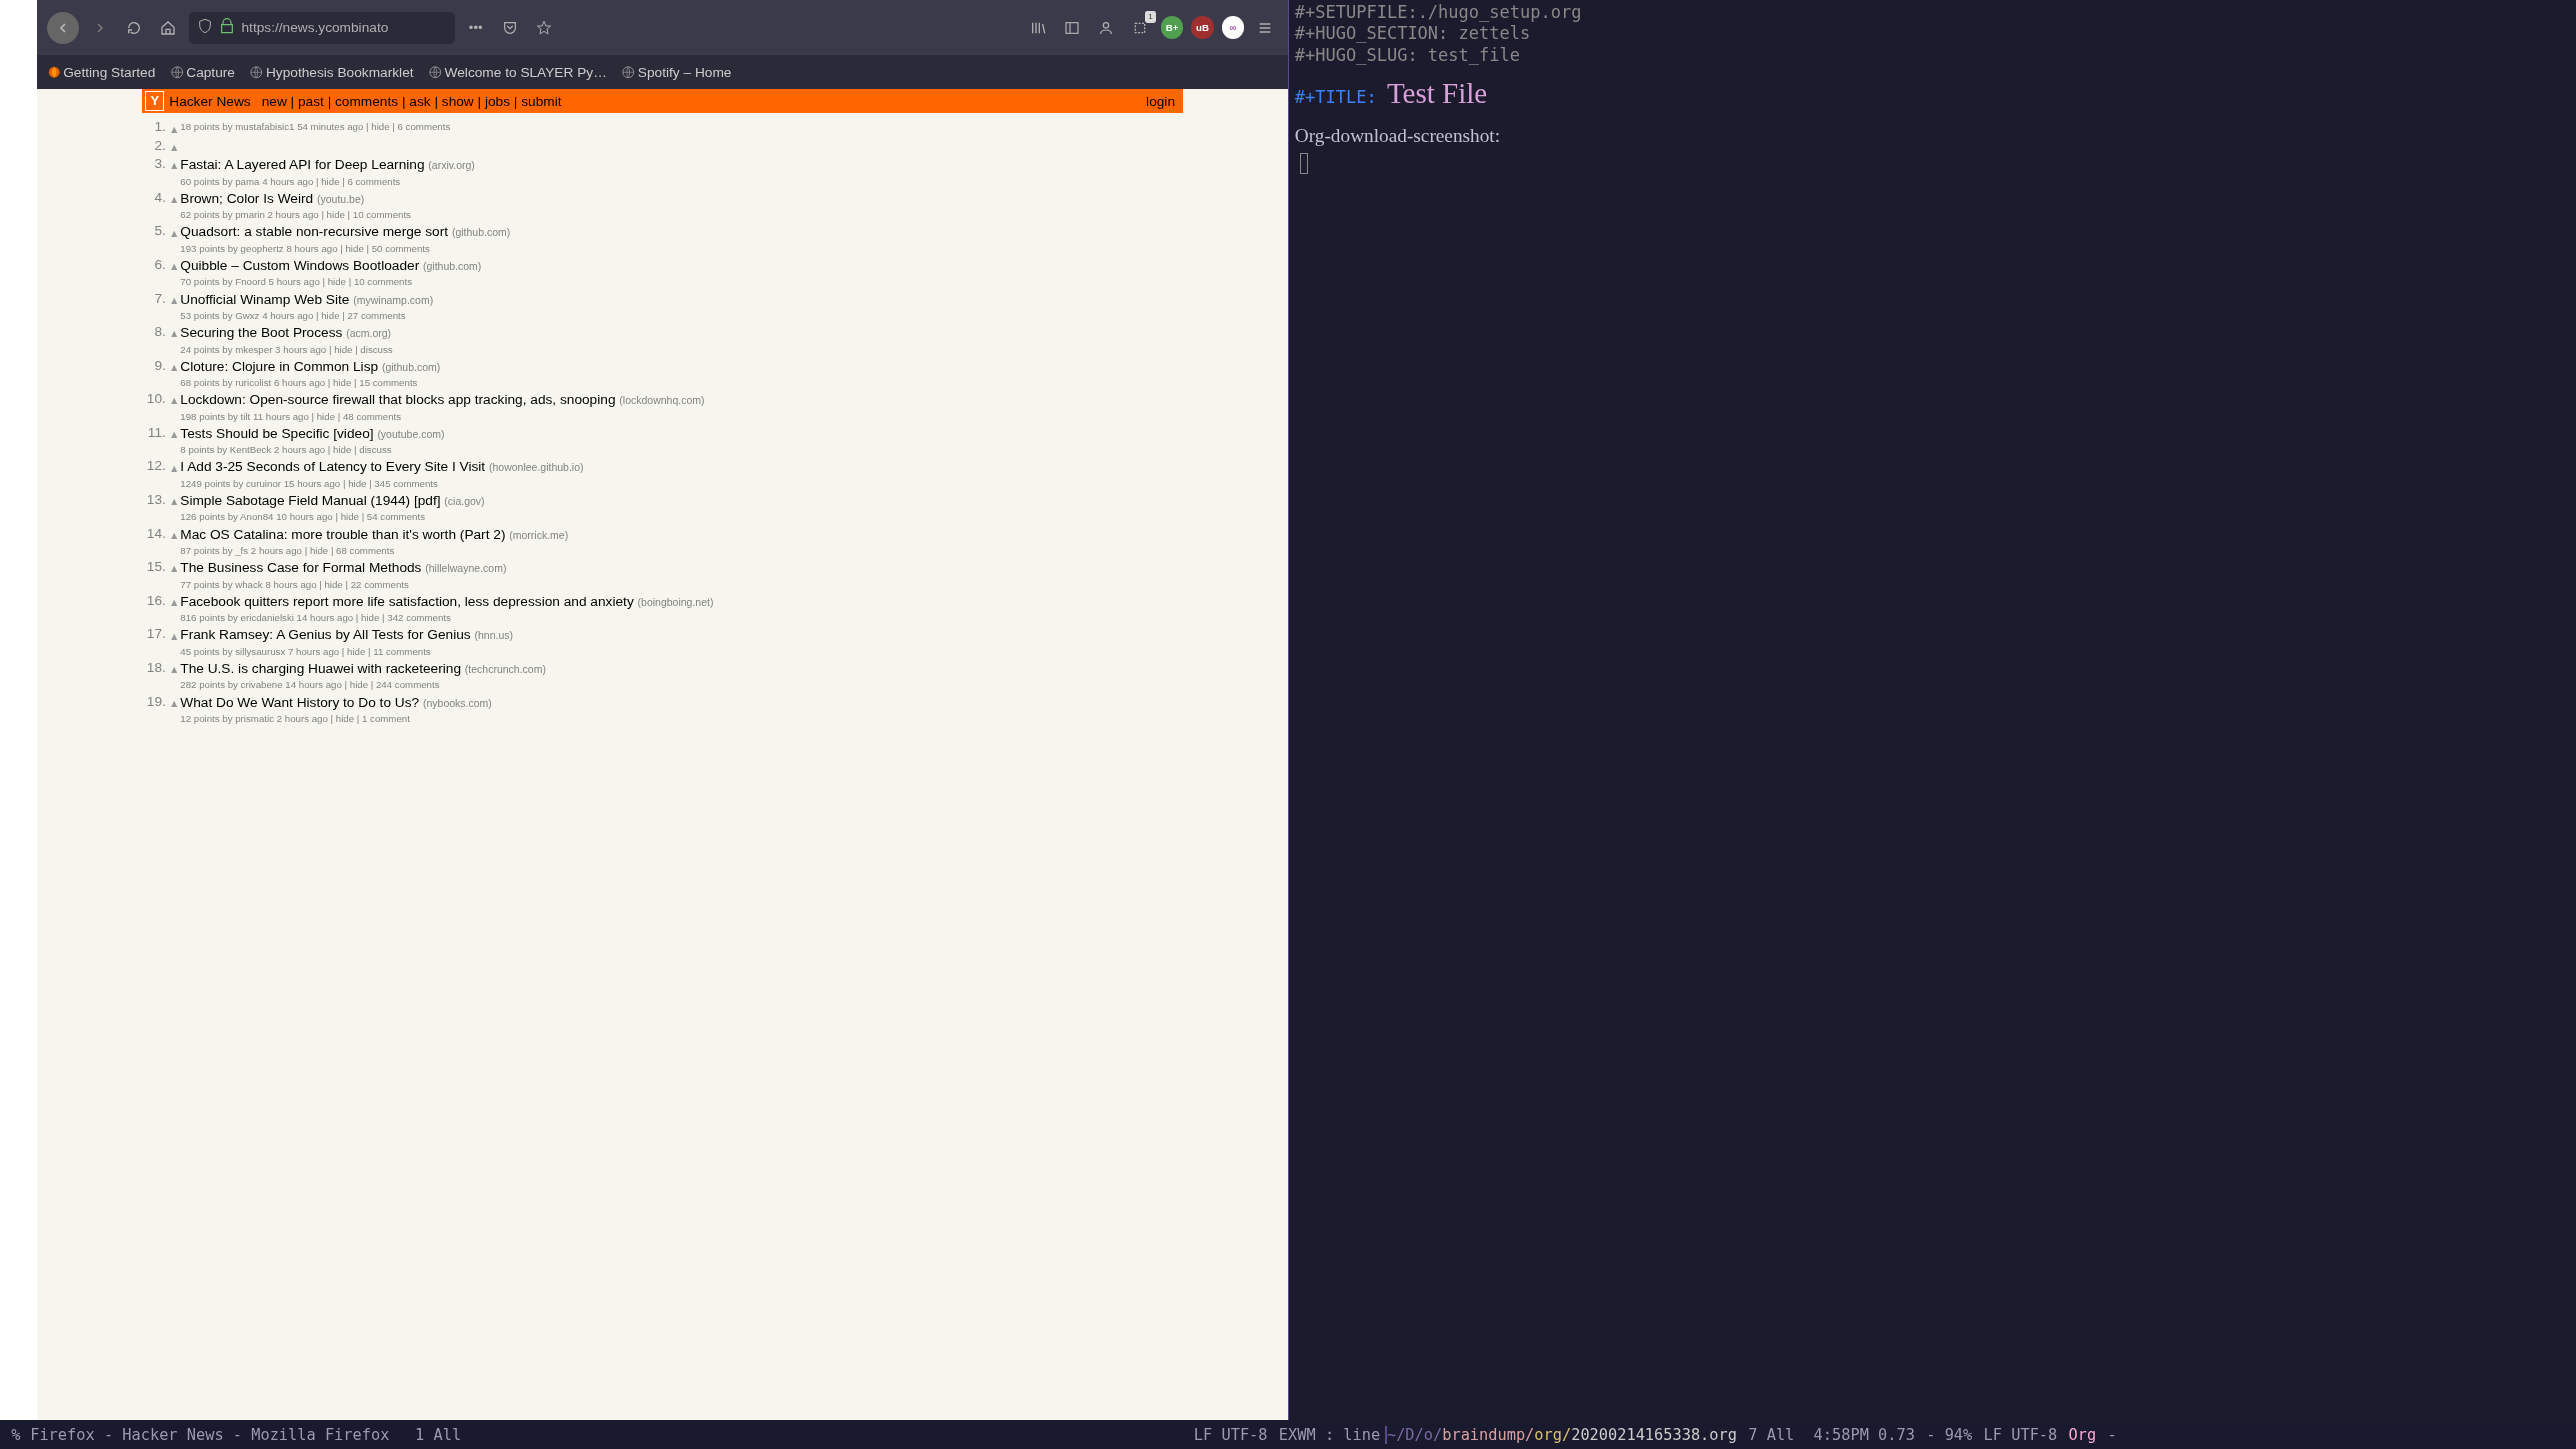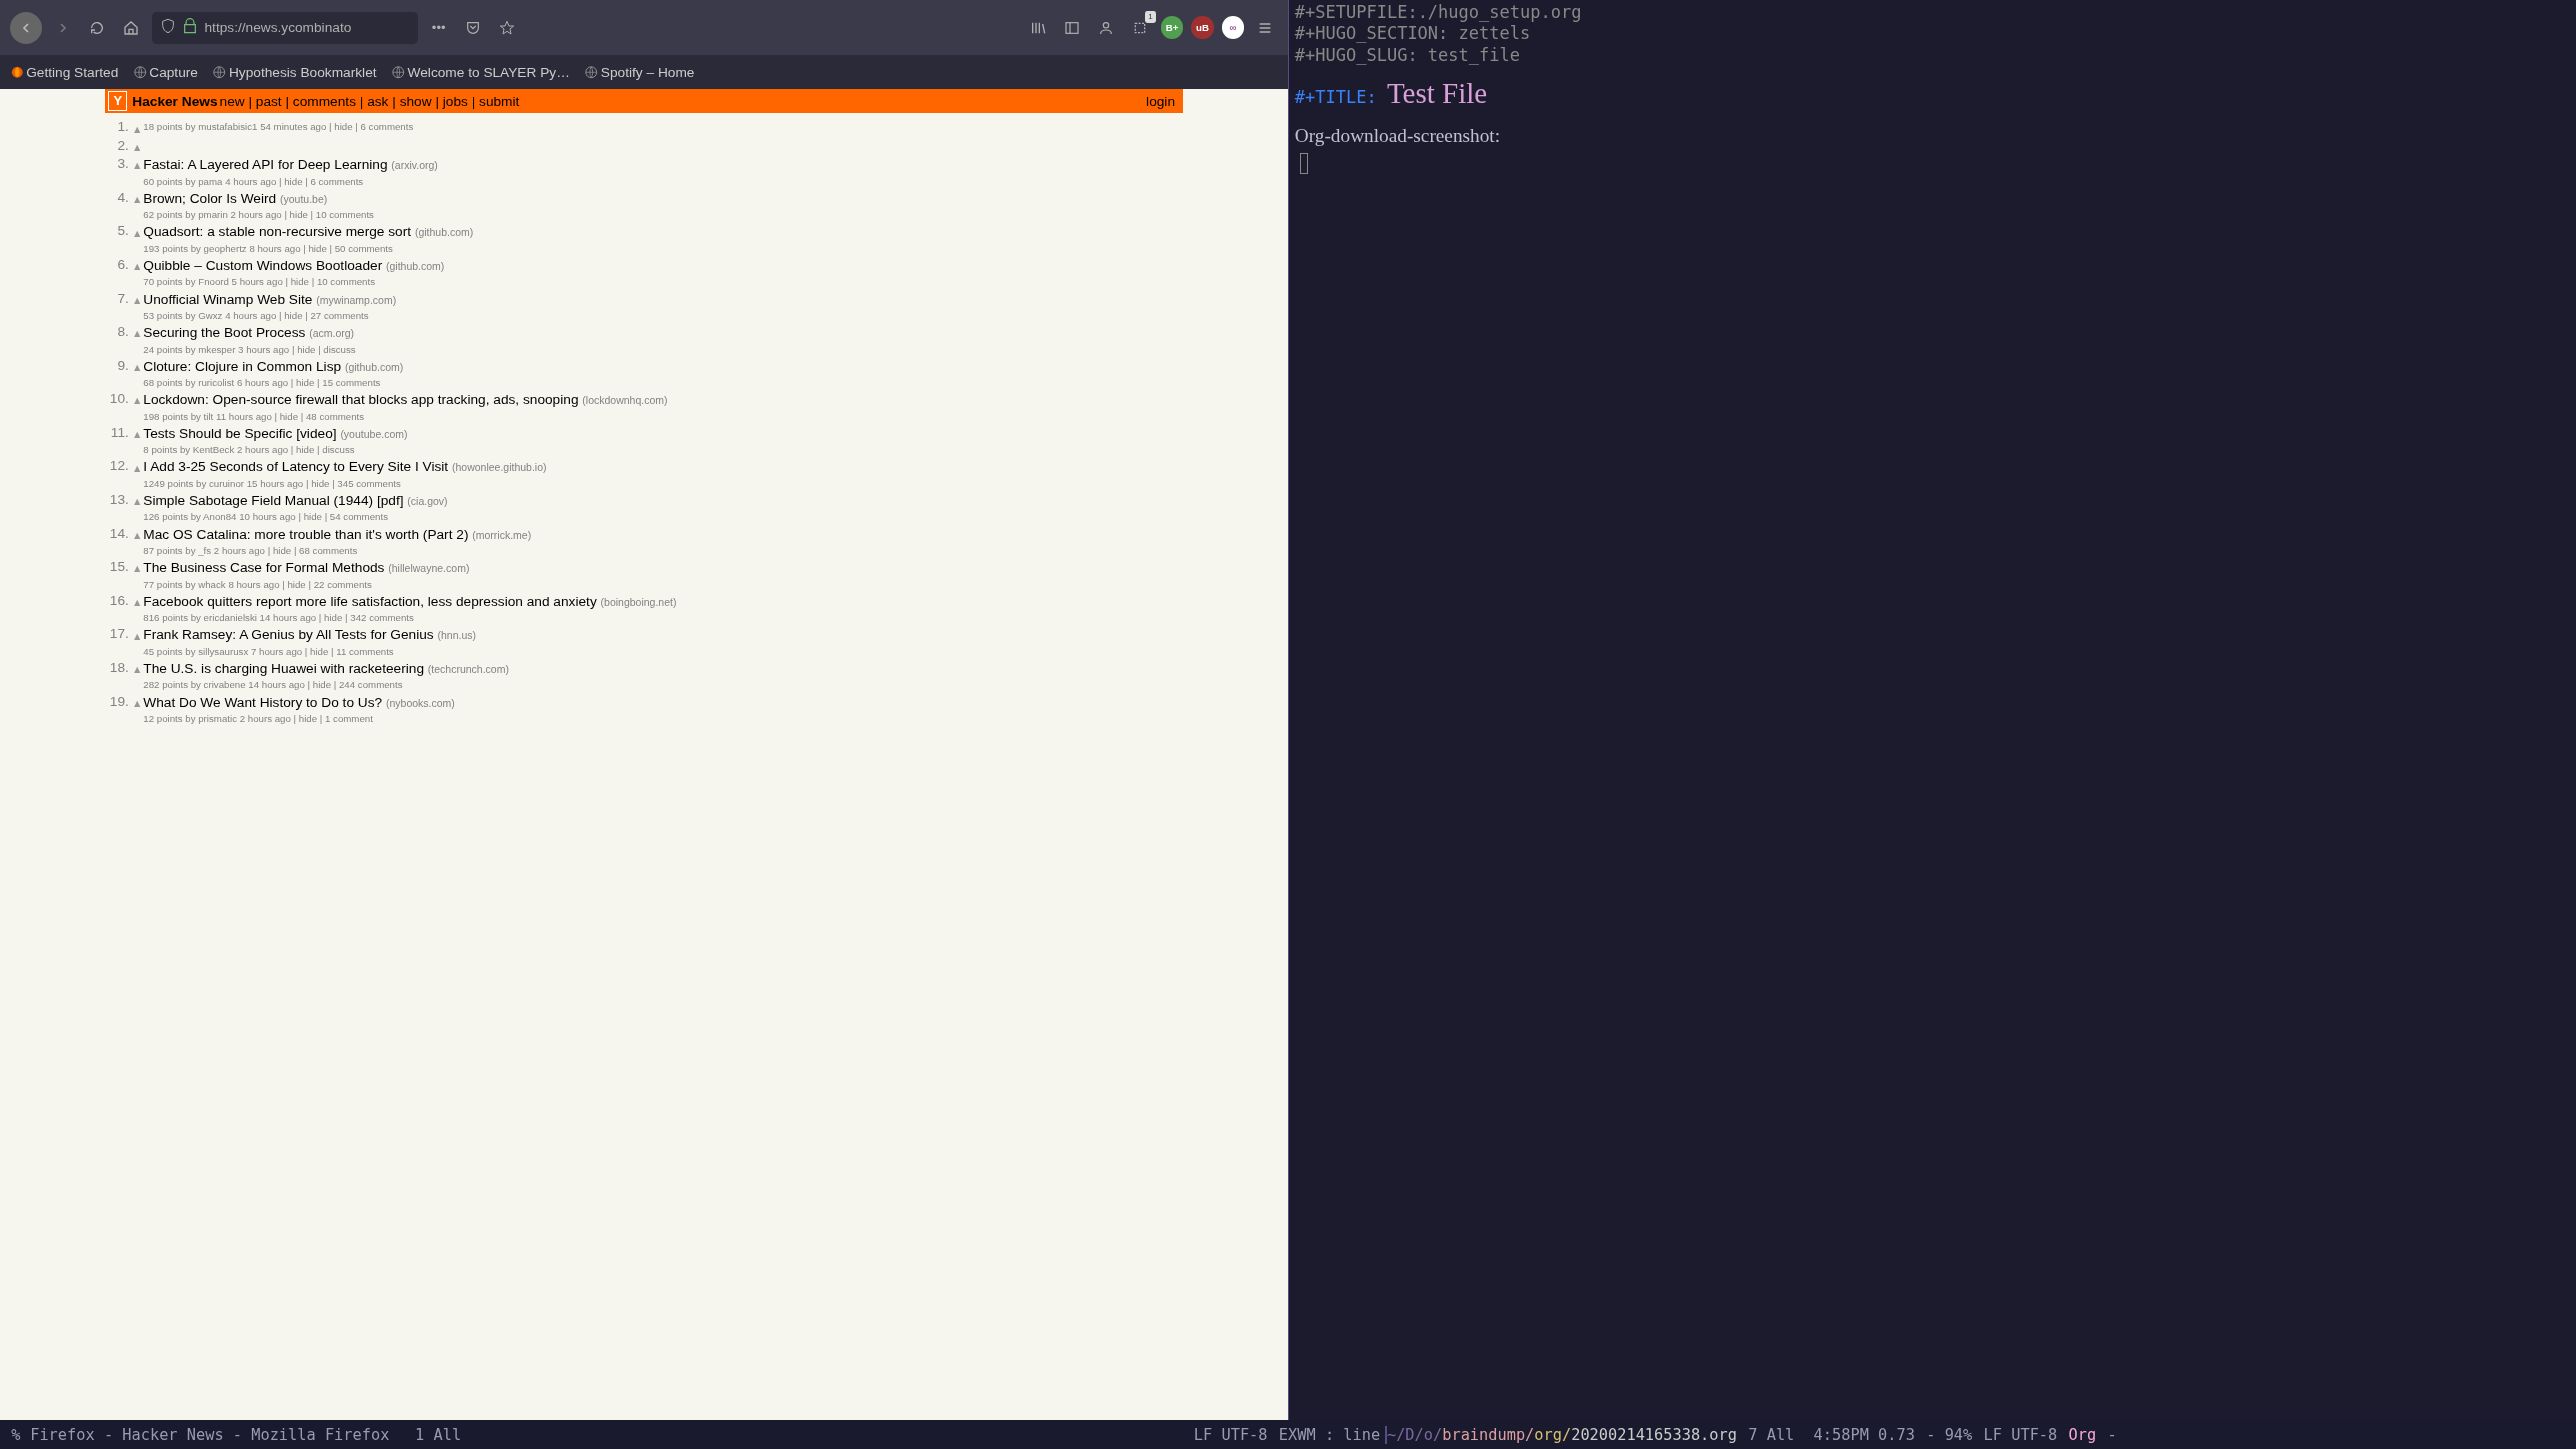--- a/index.html
+++ b/index.html
@@ -1,18 +1,18 @@
 <!DOCTYPE html>
 <html style="font-size:13px"><head>
 <meta charset="utf-8">
 <style>
 * { margin: 0; padding: 0; box-sizing: border-box; }
 body { font-family: Verdana, Geneva, sans-serif; background: #1a1a2e; overflow: hidden; height: 100vh; display: flex; flex-direction: column; }
 .main-area { flex: 1; display: flex; overflow: hidden; }
-.left-pane { width: 50%; background: #fff; display: flex; flex-direction: column; overflow: hidden; }
+.left-pane { width: 50%; background: #fff; display: flex; flex-direction: column; overflow: hidden; padding-left: 37px; }
 .right-pane { width: 50%; background: #1c1b2e; color: #ccc; font-family: monospace; font-size: 17px; padding: 1px; overflow: auto; border-left: 1.6px solid #5a4a8a; }
 
 
 .ff-toolbar { background: #3a3a4a; height: 55px; display: flex; align-items: center; padding: 0 9.7px; gap: 8px; }
 .ff-icon-btn { width: 26px; height: 26px; display: flex; align-items: center; justify-content: center; color: #b0b0b0; border-radius: 3.2px; cursor: pointer; }
 .ff-icon-btn.disabled { color: #666; }
 .ff-back { background: #666; border-radius: 50%; width: 32px; height: 32px; }
 .ff-urlbar { flex: 0 0 266px; height: 32px; background: #2a2a38; border-radius: 4.8px; display: flex; align-items: center; padding: 0 8px; gap: 6.4px; color: #b0b0b0; font-size: 13.7px; }
 .ff-urlbar input { background: transparent; border: none; color: #b0b0b0; flex: 1; font-size: 13.7px; outline: none; }
 .ff-right-icons { display: flex; align-items: center; gap: 8px; margin-left: auto; }
@@ -21,21 +21,21 @@
 .ff-counter-num { position: absolute; top: -3.2px; right: -3.2px; background: #ddd; color: #333; font-size: 8px; width: 11.3px; height: 11.3px; border-radius: 2.4px; display: flex; align-items: center; justify-content: center; }
 
 .ff-bookmarks { background: #2a2a38; height: 34px; display: flex; align-items: center; padding: 0 9.7px; gap: 14.5px; }
 .ff-bm-item { display: flex; align-items: center; gap: 2px; color: #ccc; font-size: 13.7px; cursor: pointer; }
 .ff-bm-icon { width: 14.5px; height: 14.5px; }
 
 
 .hn-area { flex: 1; overflow-y: auto; background: #f6f6ef; padding: 0 105px; }
 .hn-header { background: #ff6600; height: 24px; display: flex; align-items: center; padding: 0 3.2px; font-size: 13.7px; color: #000; }
 .hn-logo { width: 19.3px; height: 19.3px; border: 0.8px solid #fff; background: #ff6600; color: #fff; font-weight: bold; display: flex; align-items: center; justify-content: center; margin-right: 4.8px; font-size: 13px; }
-.hn-title { font-weight: bold; margin-right: 2px; }
+.hn-title { font-weight: normal; margin-right: 11px; }
 .hn-nav a { color: #000; text-decoration: none; }
 .hn-login { margin-left: auto; margin-right: 4.8px; }
 
 .hn-body { background: #f6f6ef; padding: 4.8px 0; }
 .hn-item { display: flex; padding: 1.6px 0; font-size: 13.7px; }
 .hn-rank { width: 27px; text-align: right; color: #828282; padding-right: 3.2px; }
 .hn-vote { width: 11.3px; color: #999; font-size: 10.5px; padding-top: 3.2px; cursor: pointer; }
 .hn-content { flex: 1; }
 .hn-title-line { line-height: 1.3; }
 .hn-title-line a.story { color: #000; text-decoration: none; }

